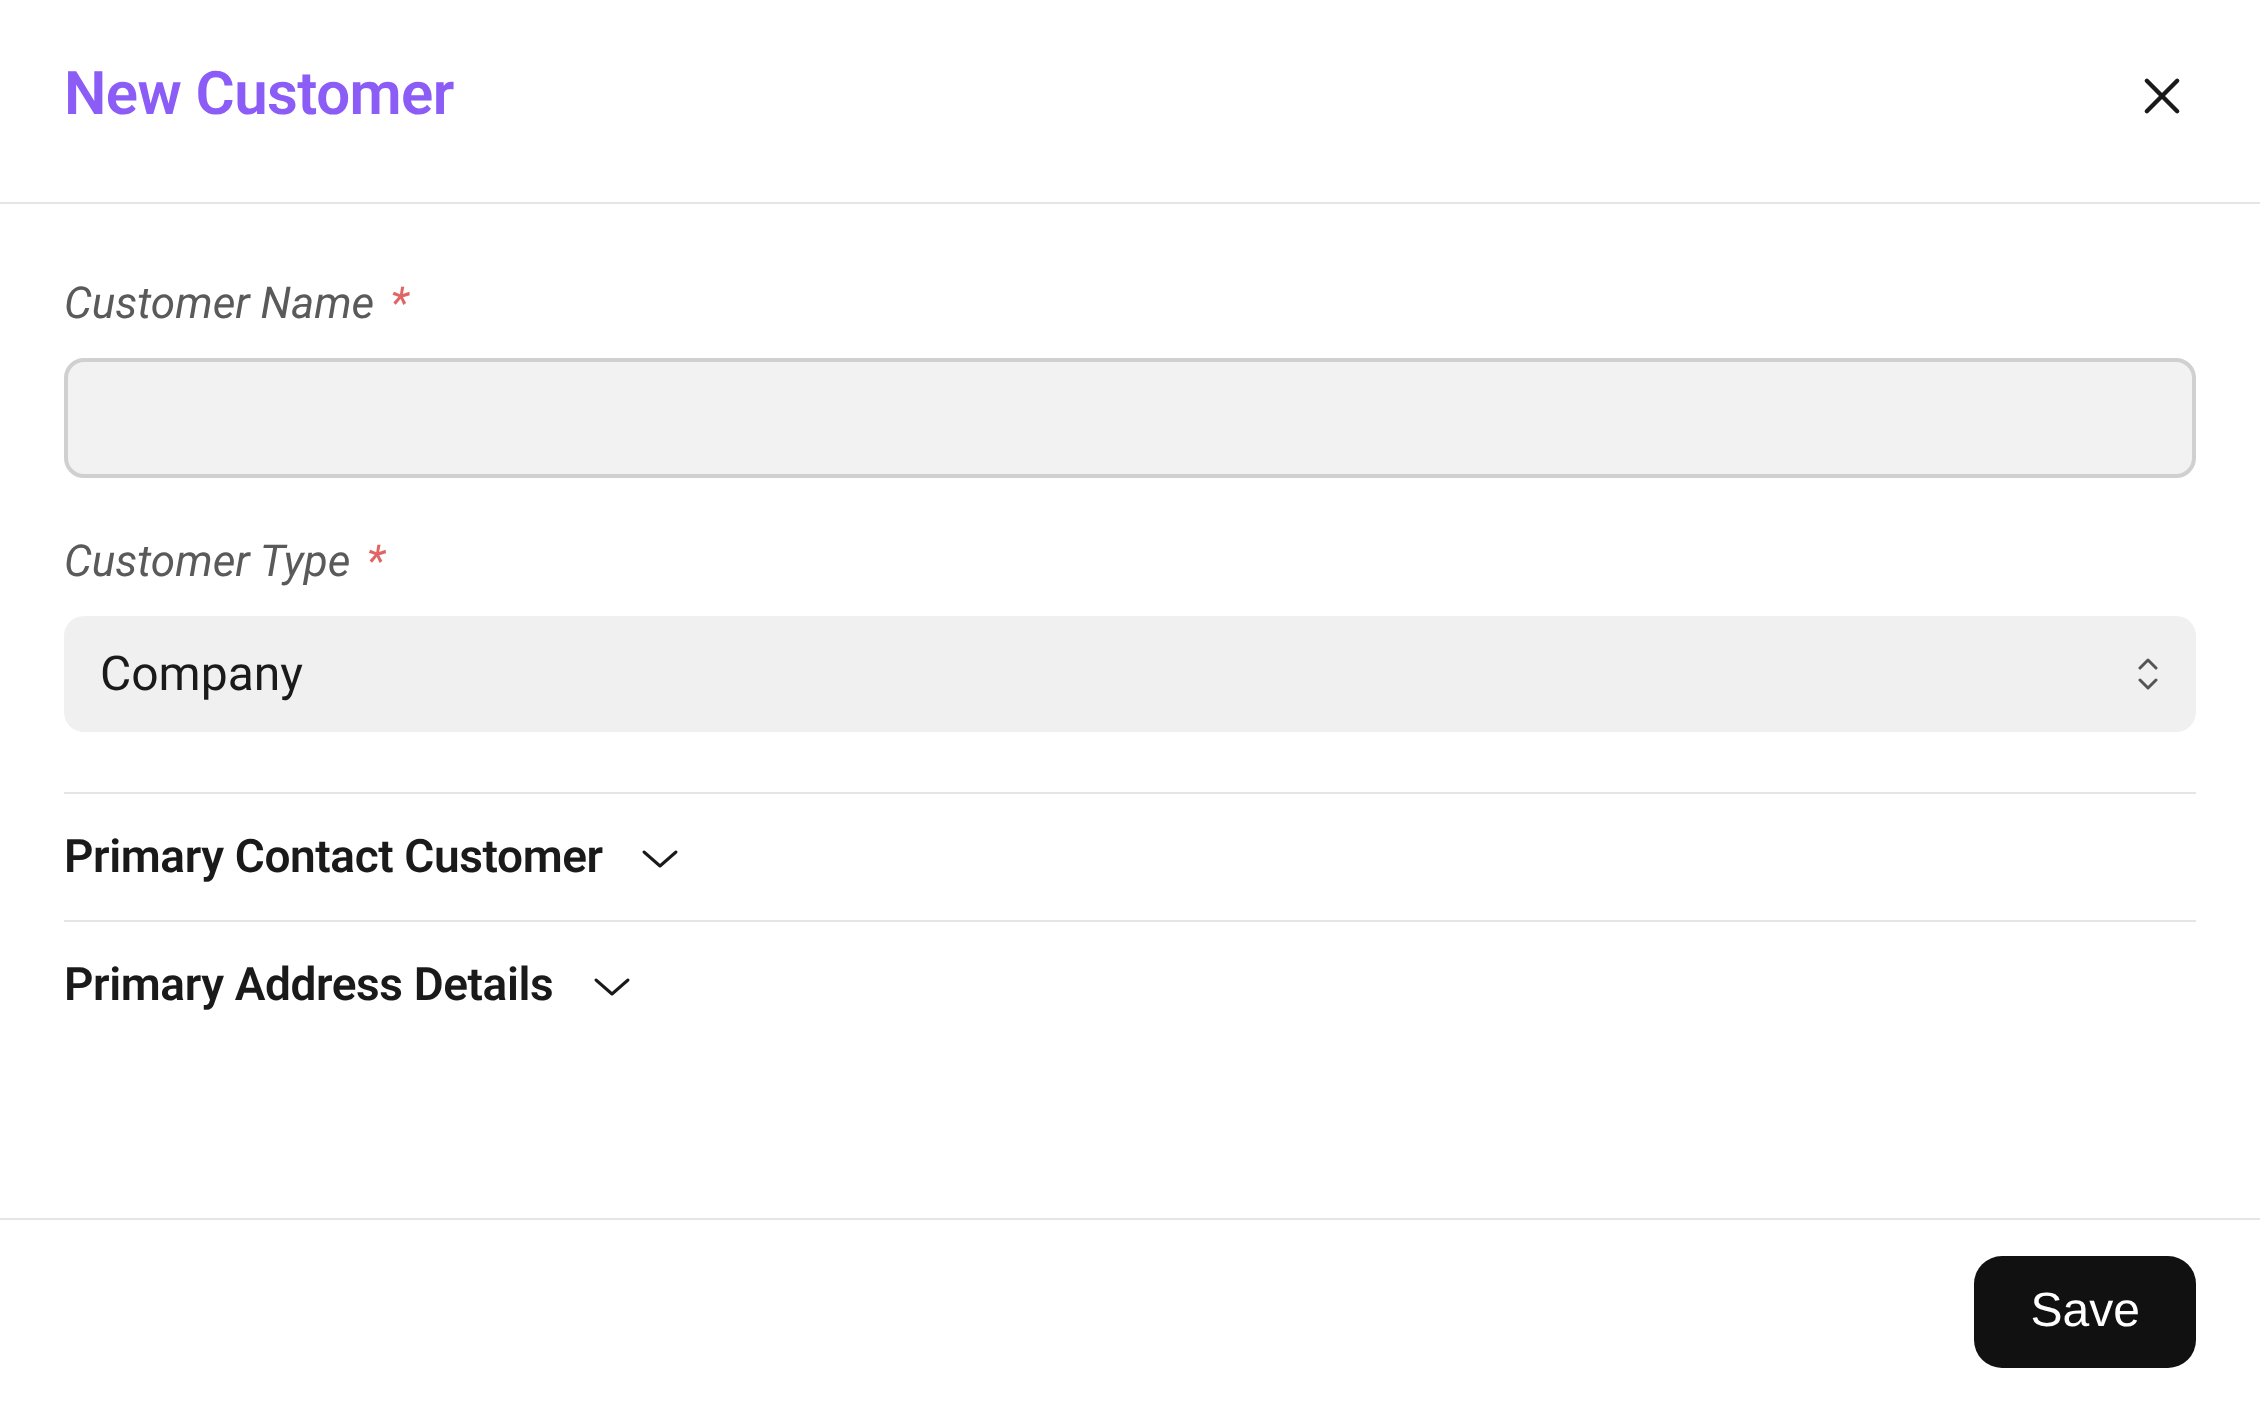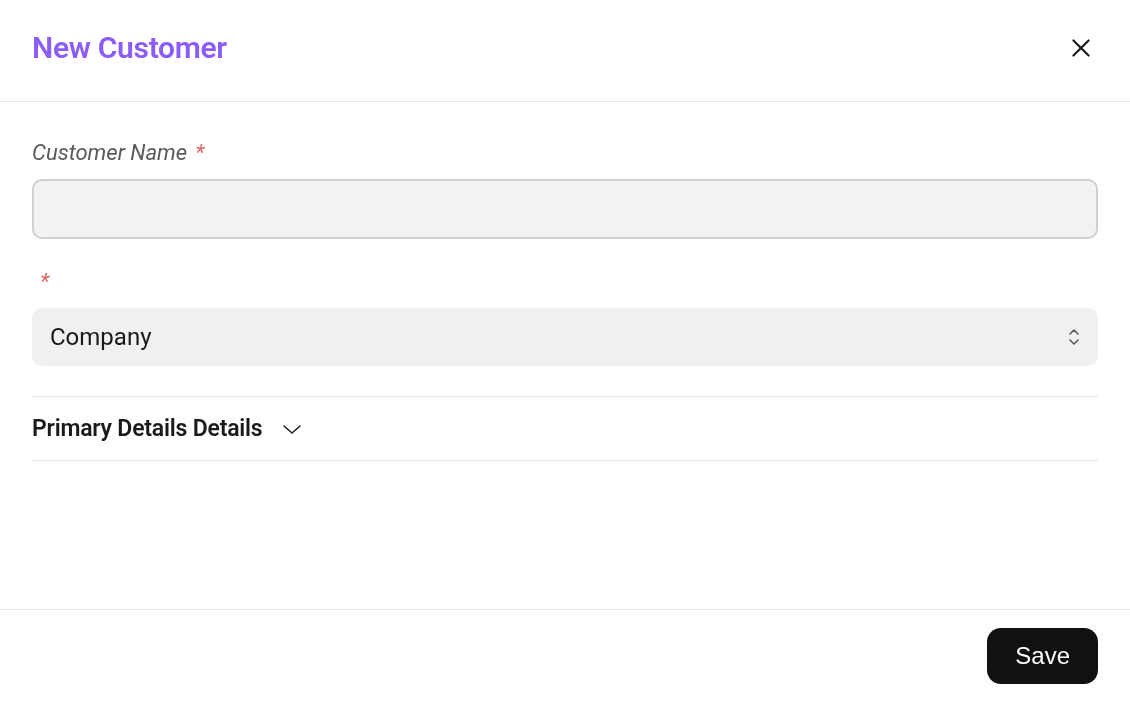--- a/index.html
+++ b/index.html
@@ -159,20 +159,21 @@
   <div class="field-group">
     <div class="field-label">
       <span>Customer Name</span>
       <span class="required-asterisk">*</span>
     </div>
     <input type="text" class="text-input" value="" style="">
   </div>
 
   <div class="field-group">
     <div class="field-label">
+      <span>Customer Type</span>
       <span class="required-asterisk">*</span>
     </div>
     <div class="select-wrap">
       <div class="select-input">
         <span>Company</span>
       </div>
       <div class="select-caret">
         <svg width="12" height="7" viewBox="0 0 12 7" fill="none" stroke="#555" stroke-width="1.5" stroke-linecap="round" stroke-linejoin="round">
           <polyline points="2,5 6,1 10,5"></polyline>
         </svg>
@@ -180,27 +181,37 @@
           <polyline points="2,2 6,6 10,2"></polyline>
         </svg>
       </div>
     </div>
   </div>
 
   <div class="divider"></div>
 
   <div class="accordion-section">
     <div class="accordion-header">
-      <span class="accordion-title">Primary Details Details</span>
+      <span class="accordion-title">Primary Contact Customer</span>
       <span class="chevron">
         <svg width="22" height="14" viewBox="0 0 22 14" fill="none" stroke="#1a1a1a" stroke-width="1.5" stroke-linecap="round" stroke-linejoin="round">
           <polyline points="3,4 11,11 19,4"></polyline>
         </svg>
       </span>
     </div>
   </div>
 
+  <div class="accordion-section" style="border-bottom:none;">
+    <div class="accordion-header">
+      <span class="accordion-title">Primary Address Details</span>
+      <span class="chevron">
+        <svg width="22" height="14" viewBox="0 0 22 14" fill="none" stroke="#1a1a1a" stroke-width="1.5" stroke-linecap="round" stroke-linejoin="round">
+          <polyline points="3,4 11,11 19,4"></polyline>
+        </svg>
+      </span>
+    </div>
+  </div>
 
 </div>
 
 <div class="footer">
   <button class="save-btn">Save</button>
 </div>
 
 </body></html>

